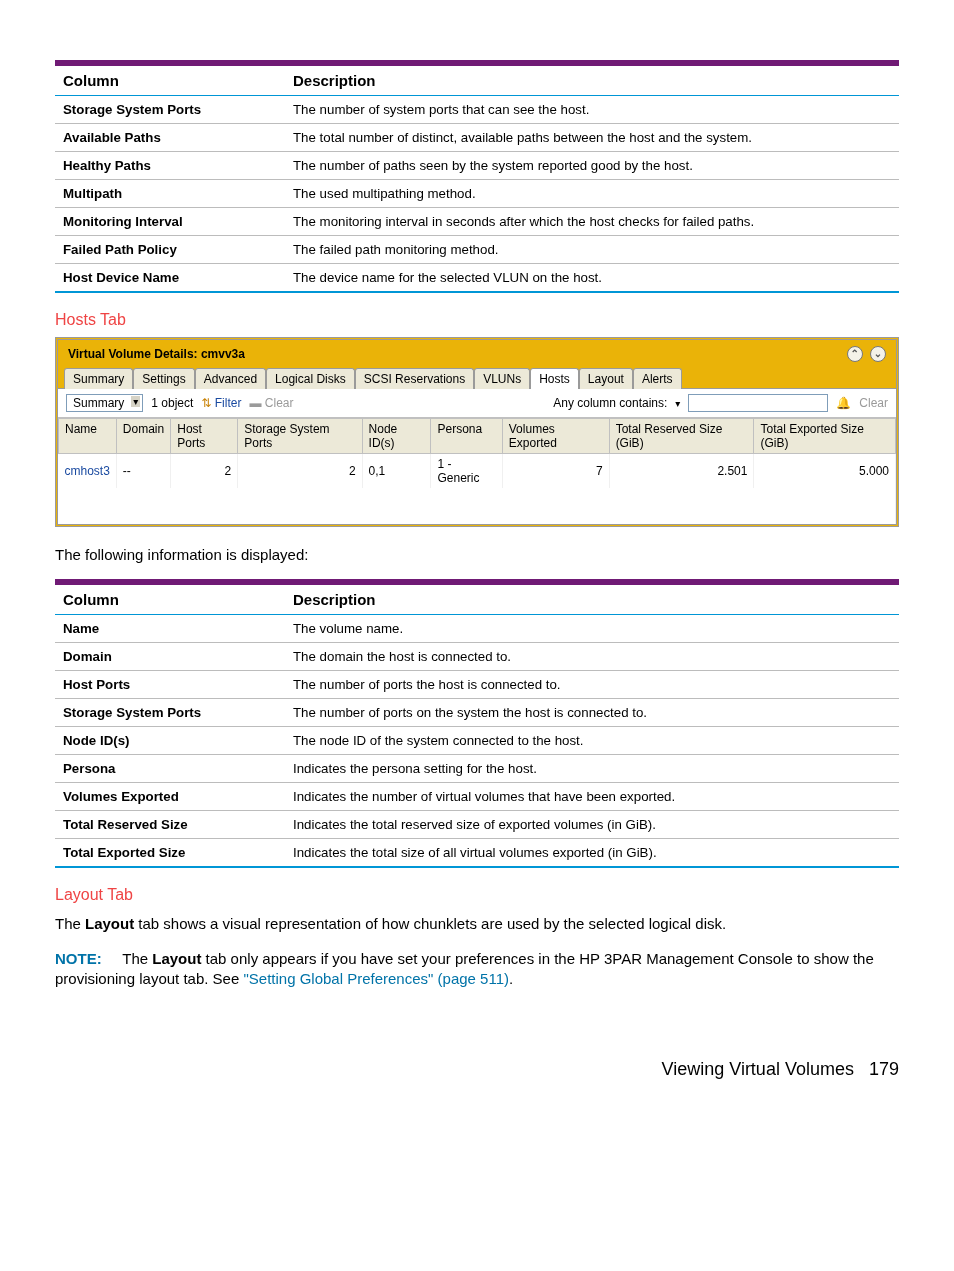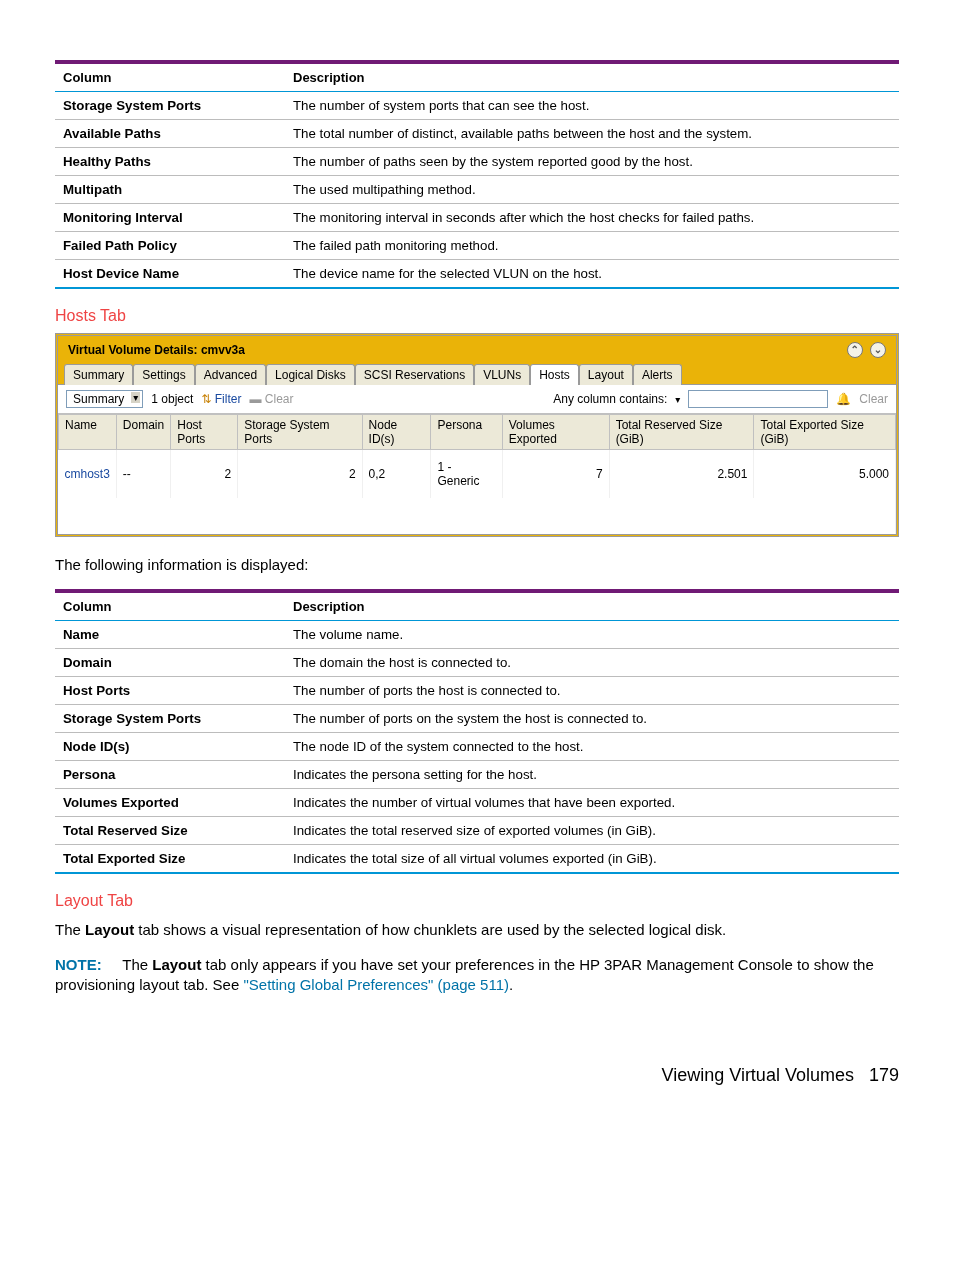--- a/index.html
+++ b/index.html
@@ -15,25 +15,25 @@
     padding: 60px 55px 40px 55px;
   }
   
   .doctable {
     width: 100%;
     border-collapse: collapse;
     margin-bottom: 18px;
   }
   .doctable thead th {
     background: #fff;
-    border-top: 4px solid #701a75;
+    border-top: 6px solid #701a75;
     border-bottom: 1px solid #0096d6;
     text-align: left;
     font-weight: bold;
-    font-size: 13px;
+    font-size: 15px;
     padding: 6px 8px;
   }
   .doctable tbody td {
     border-top: 1px solid #bcbcbc;
     border-bottom: 1px solid #bcbcbc;
     font-size: 13.3px;
     padding: 6px 8px;
     vertical-align: top;
   }
   .doctable tbody tr:last-child td {
@@ -147,21 +147,21 @@
   .grid th {
     background: #ece9d8;
     border: 1px solid #c0c0c0;
     text-align: left;
     padding: 3px 6px;
     font-weight: normal;
     vertical-align: top;
   }
   .grid td {
     border-right: 1px solid #f0f0f0;
-    padding: 10px 6px;
+    padding: 3px 6px;
     background:#fff;
   }
   .grid td:first-child { color:#1a4aa0; }
   .gridpad { height:36px; border-top:none; }
   .grid .ra { text-align:right; }
   .footer {
     font-size: 18px;
     text-align: right;
     margin-top: 70px;
   }
@@ -257,21 +257,21 @@
               <th>Total Reserved Size (GiB)</th>
               <th>Total Exported Size (GiB)</th>
             </tr>
           </thead>
         <tbody>
           <tr id="gridrow">
               <td>cmhost3</td>
               <td>--</td>
               <td class="ra">2</td>
               <td class="ra">2</td>
-              <td>0,2</td>
+              <td>0,1</td>
               <td>1 - Generic</td>
               <td class="ra">7</td>
               <td class="ra">2.501</td>
               <td class="ra">5.000</td>
             </tr>
           <tr>
               <td colspan="9" class="gridpad"></td>
             </tr>
         </tbody>
       </table>

